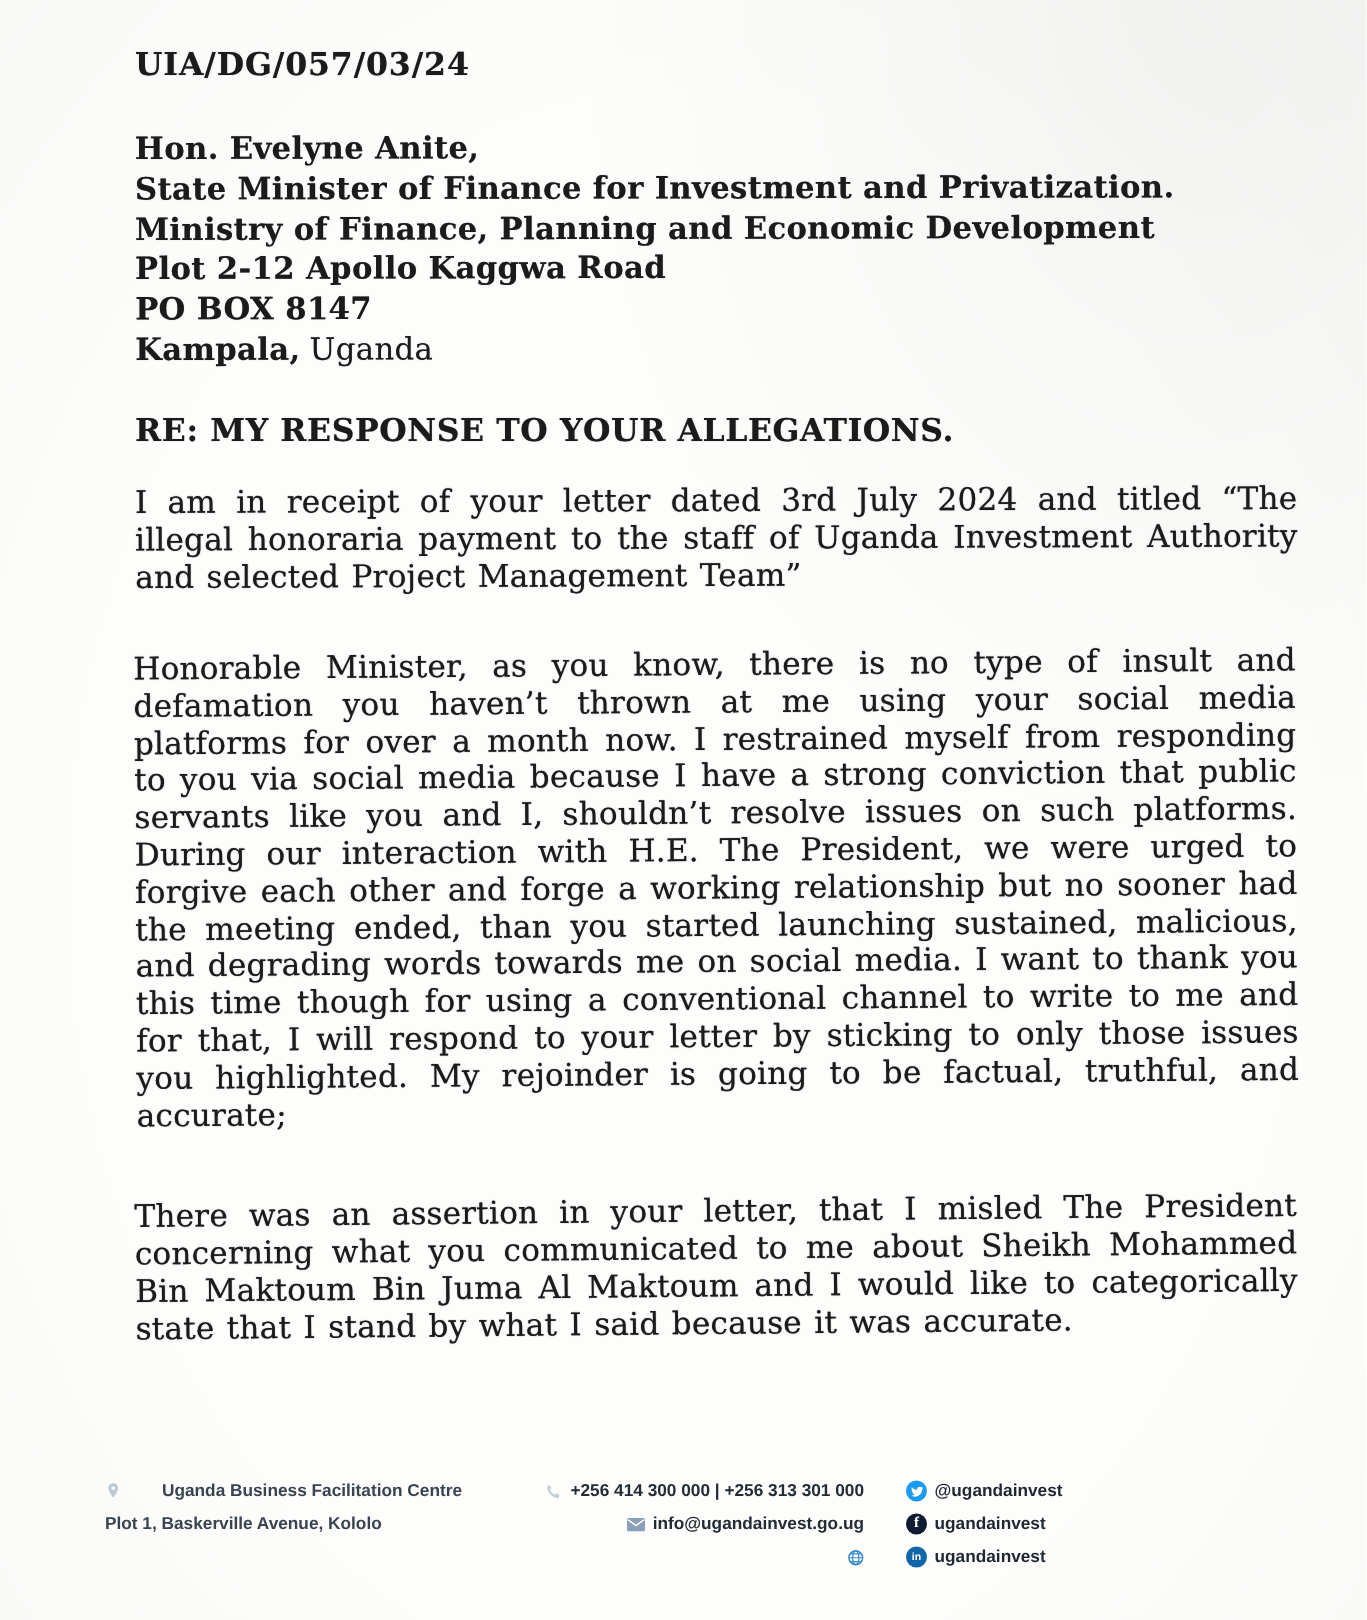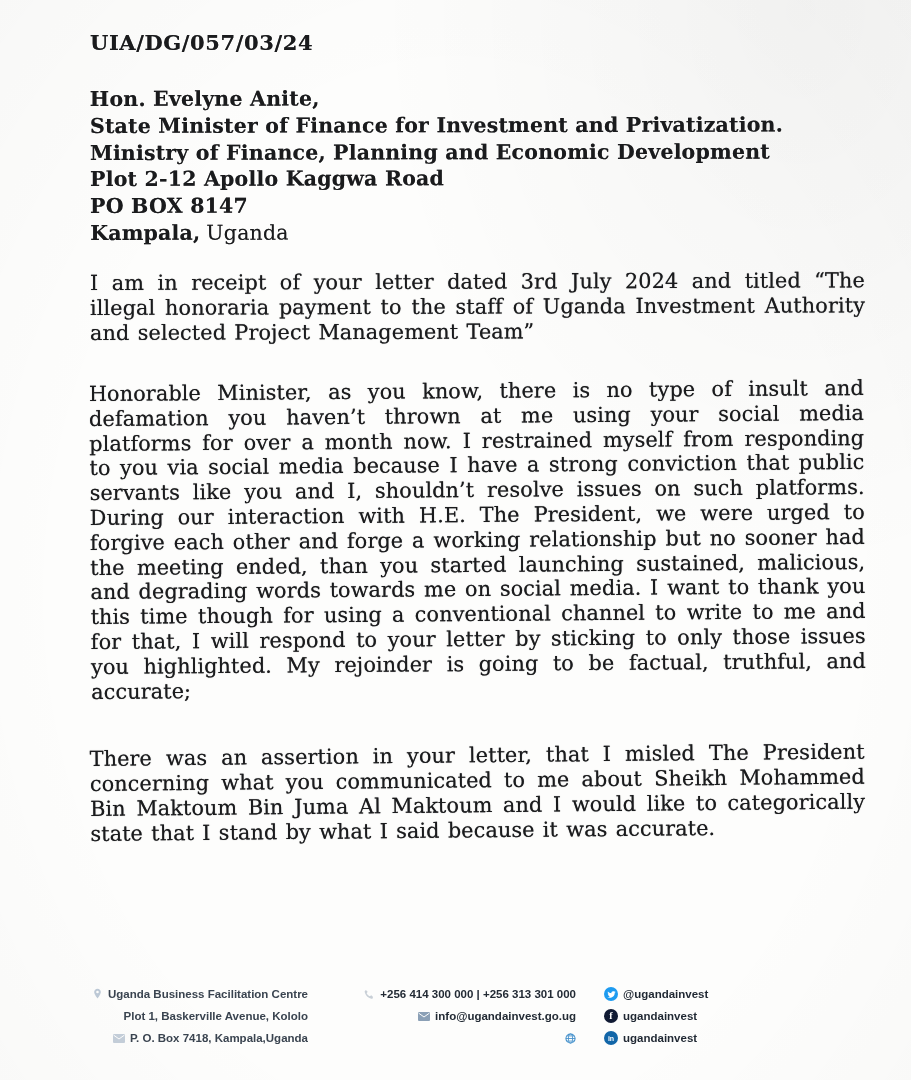--- a/index.html
+++ b/index.html
@@ -78,21 +78,21 @@
     font-weight:bold;
     font-size:11.5px;
   }
   .fcol{display:flex;flex-direction:column;}
   .frow{
     display:flex;align-items:center;
     height:22px;line-height:22px;
     gap:5px;white-space:nowrap;
   }
   .col-address{width:238px;color:#3a4450;align-items:center;}
-  .col-address .frow{justify-content:flex-end;width:100%;}
+  .col-address .frow{justify-content:space-between;width:100%;}
   .col-contact{width:258px;margin-left:10px;color:#232b35;align-items:flex-end;}
   .col-social{margin-left:28px;color:#1f2732;}
   .icn{flex:0 0 auto;display:inline-block;}
   .sc{
     width:14px;height:14px;border-radius:50%;
     display:inline-flex;align-items:center;justify-content:center;
     flex:0 0 auto;
   }
   .fb{color:#fff;font-family:"Liberation Serif",serif;font-size:10px;font-weight:bold;line-height:1;}
   .li{color:#fff;font-family:"Liberation Sans",sans-serif;font-size:7px;font-weight:bold;line-height:1;}
@@ -108,45 +108,39 @@
 
     <div class="recipient">
       <div>Hon. Evelyne Anite,</div>
       <div>State Minister of Finance for Investment and Privatization.</div>
       <div>Ministry of Finance, Planning and Economic Development</div>
       <div>Plot 2-12 Apollo Kaggwa Road</div>
       <div>PO BOX 8147</div>
       <div><span>Kampala,</span><span class="country">Uganda</span></div>
     </div>
 
+    <div class="subject">RE: MY RESPONSE TO YOUR ALLEGATIONS.</div>
 
     <p class="para p1">I am in receipt of your letter dated 3rd July 2024 and titled “The illegal honoraria payment to the staff of Uganda Investment Authority and selected Project Management Team”</p>
     <p class="para p2">Honorable Minister, as you know, there is no type of insult and defamation you haven’t thrown at me using your social media platforms for over a month now. I restrained myself from responding to you via social media because I have a strong conviction that public servants like you and I, shouldn’t resolve issues on such platforms. During our interaction with H.E. The President, we were urged to forgive each other and forge a working relationship but no sooner had the meeting ended, than you started launching sustained, malicious, and degrading words towards me on social media. I want to thank you this time though for using a conventional channel to write to me and for that, I will respond to your letter by sticking to only those issues you highlighted. My rejoinder is going to be factual, truthful, and accurate;</p>
     <p class="para p3">There was an assertion in your letter, that I misled The President concerning what you communicated to me about Sheikh Mohammed Bin Maktoum Bin Juma Al Maktoum and I would like to categorically state that I stand by what I said because it was accurate.</p>
   </div>
 
   <div class="footer">
 
     <div class="fcol col-address">
       <div class="frow">
         <svg class="icn" width="11" height="12" viewBox="0 0 12 13">
             <path d="M6 .8C4 .8 2.4 2.4 2.4 4.4c0 2.7 3.6 7 3.6 7s3.6-4.3 3.6-7C9.6 2.4 8 .8 6 .8z" fill="#bcc8d5"></path>
             <circle cx="6" cy="4.4" r="1.4" fill="#fdfdfc"></circle>
           </svg>
         <span>Uganda Business Facilitation Centre</span>
       </div>
       <div class="frow">
         <span>Plot 1, Baskerville Avenue, Kololo</span>
-      </div>
-      <div class="frow">
-        <svg class="icn" width="12" height="9" viewBox="0 0 12 9">
-            <rect width="12" height="9" rx="1" fill="#c3cdd8"></rect>
-            <path d="M.6 1.1 6 5l5.4-3.9" stroke="#fdfdfc" stroke-width="1" fill="none"></path>
-          </svg>
-        <span>P. O. Box 7418, Kampala,Uganda</span>
       </div>
     </div>
 
     <div class="fcol col-contact">
       <div class="frow">
         <svg class="icn" width="11" height="11" viewBox="0 0 12 12">
             <path d="M2.1 1 4 2.9 2.9 4.6c.7 1.5 1.9 2.7 3.4 3.4L8 6.9l1.9 1.9-.9 2C4.7 10.4 1.1 6.8.7 2.5L2.1 1z" fill="#c9d0d7"></path>
           </svg>
         <span>+256 414 300 000 | +256 313 301 000</span>
       </div>

